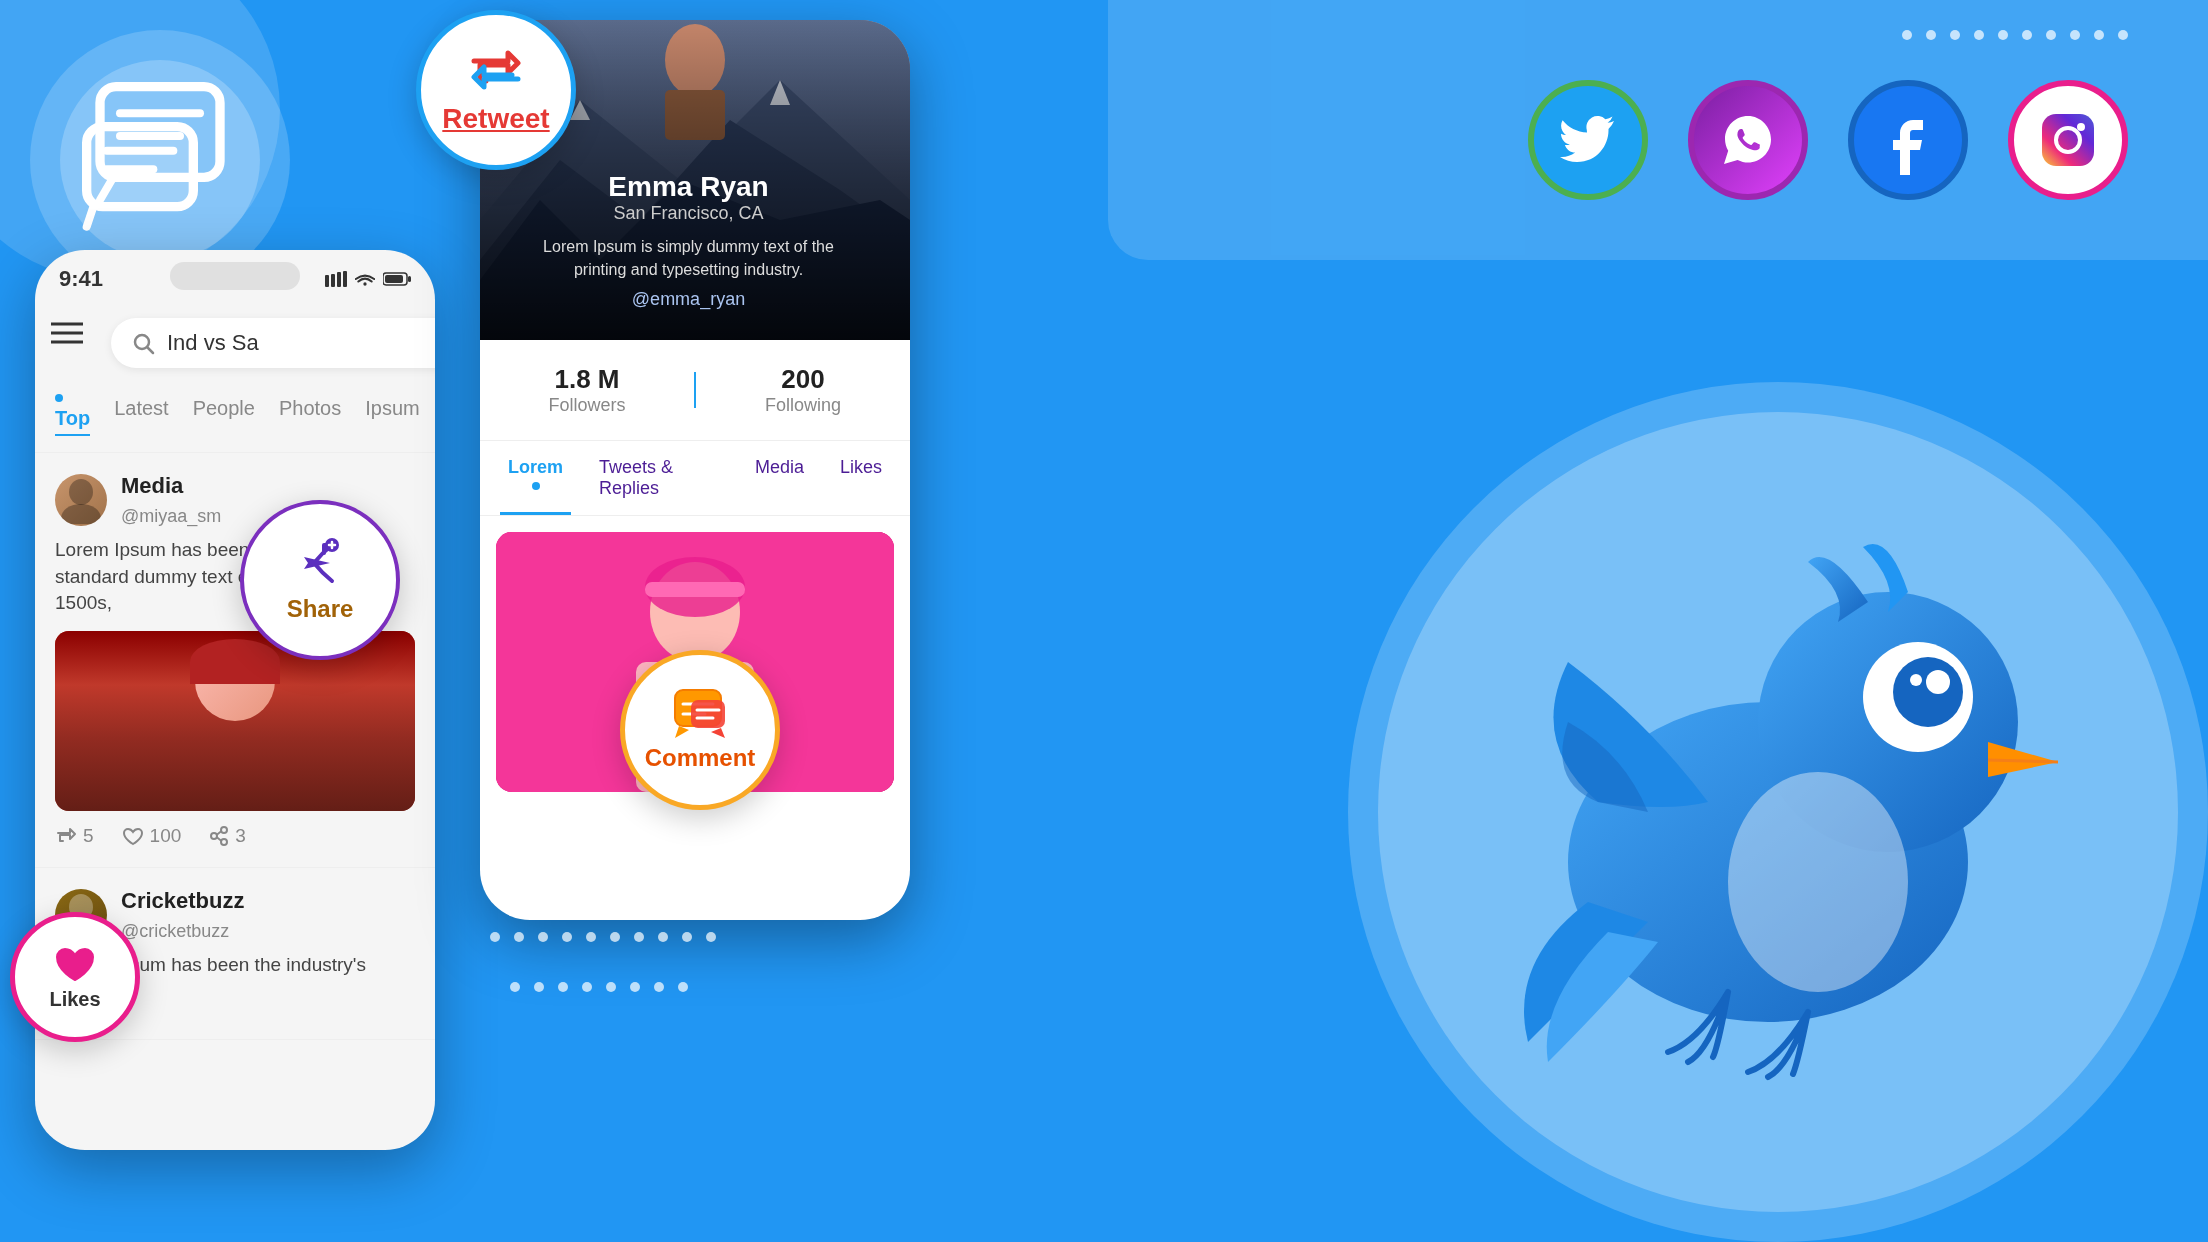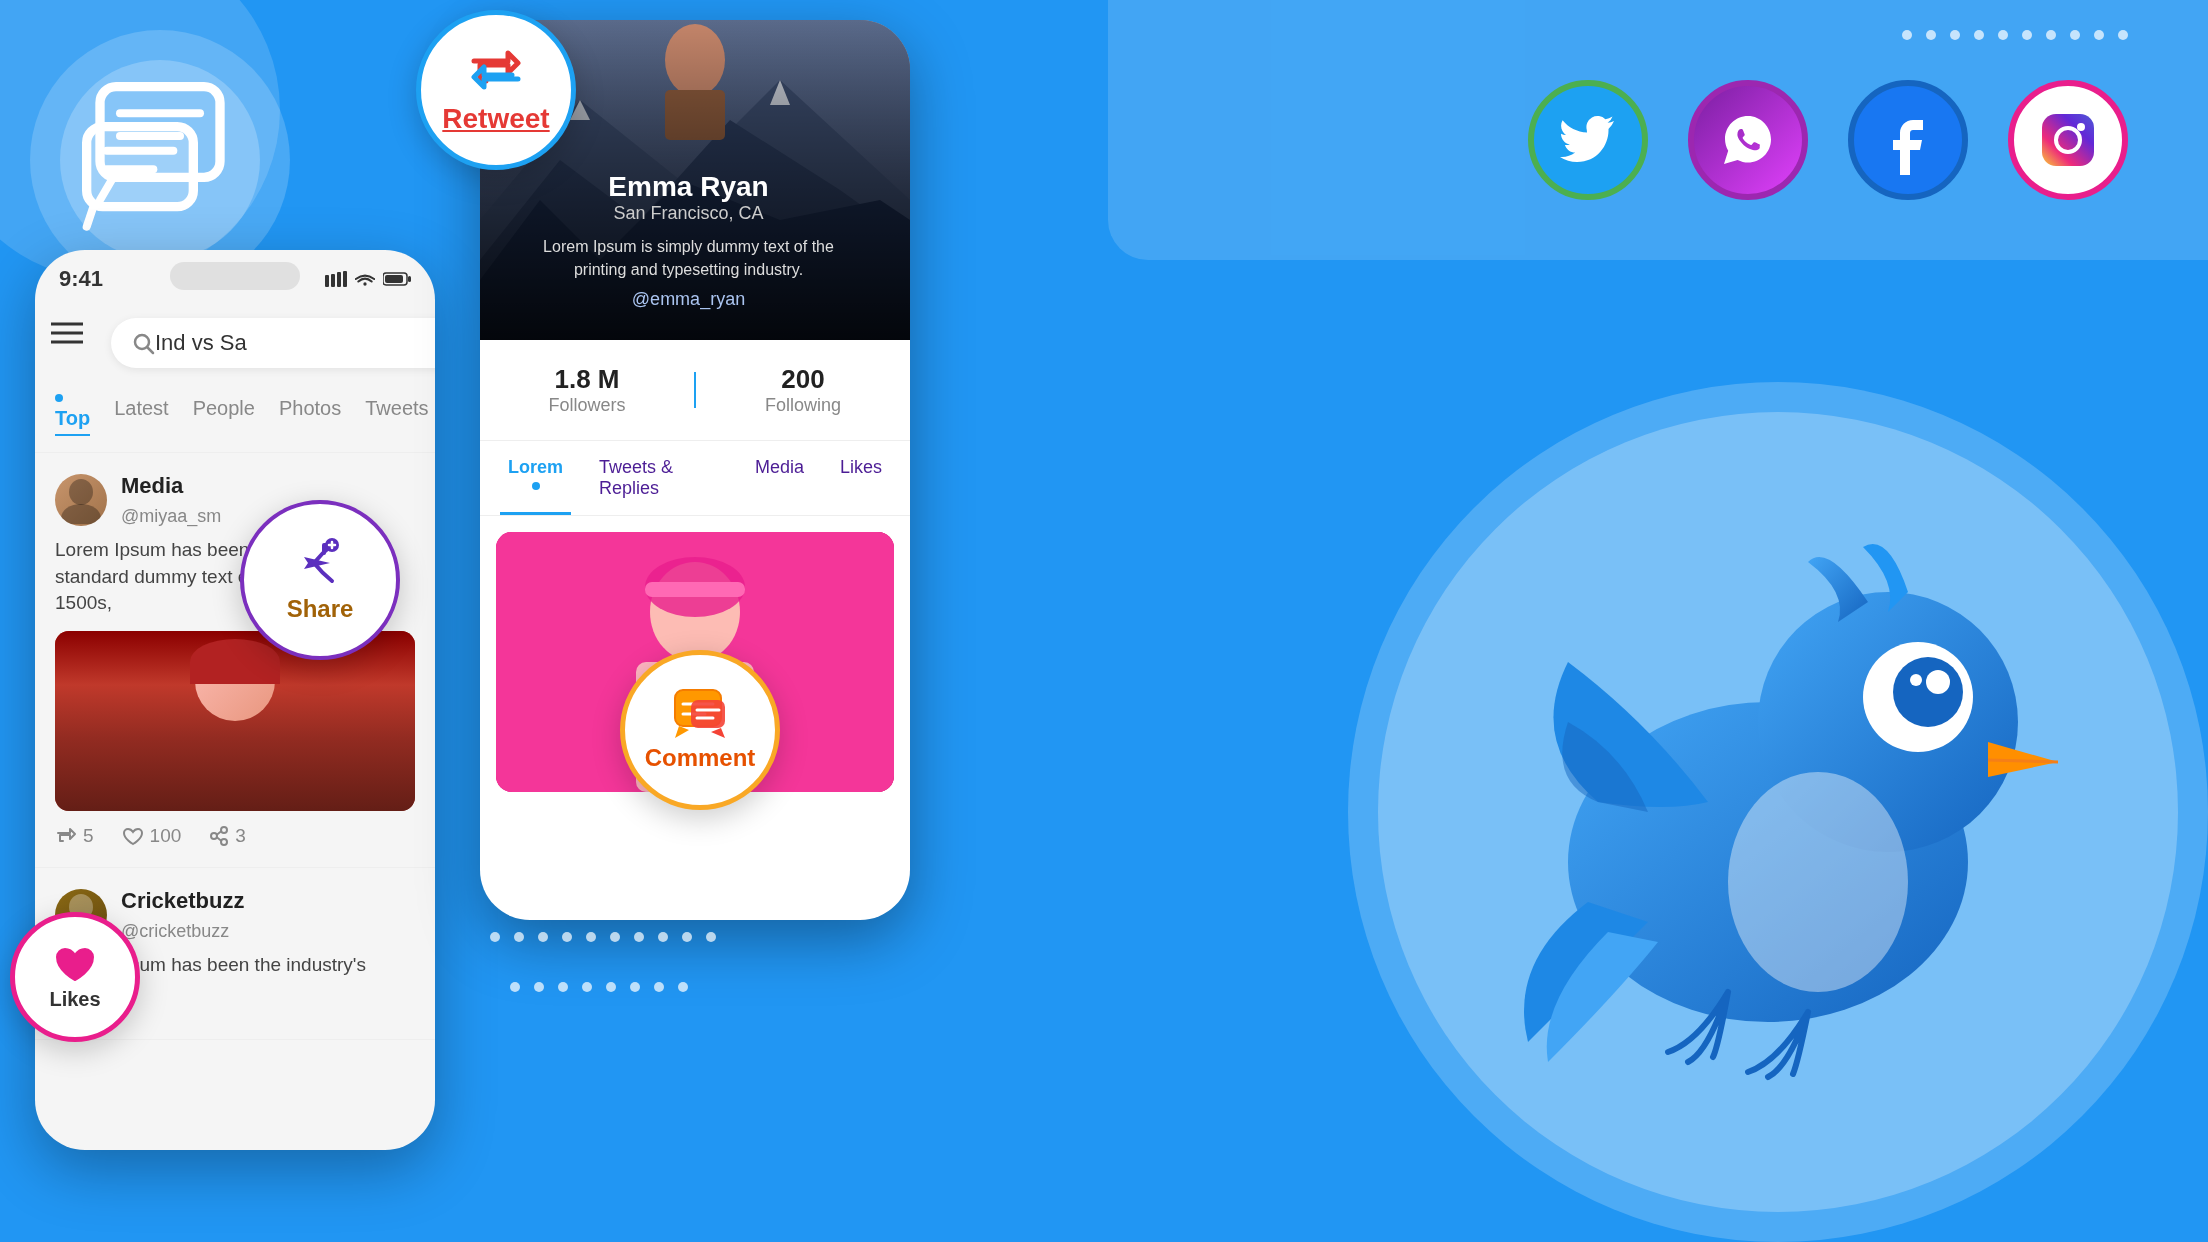--- a/index.html
+++ b/index.html
@@ -84,21 +84,21 @@
       color: #333;
     }
     .phone-left-search {
       display: flex;
       align-items: center;
       margin: 16px 16px 0;
       background: white;
       border-radius: 30px;
       padding: 12px 20px;
       box-shadow: 0 2px 8px rgba(0,0,0,0.08);
-      gap: 0;
+      gap: 12px;
     }
     .phone-left-search input {
       border: none;
       outline: none;
       font-size: 22px;
       color: #333;
       background: transparent;
       flex: 1;
     }
     .phone-left-tabs {
@@ -521,21 +521,21 @@
     </div>
   </div>
 
   <div class="phone-left-tabs">
     <span class="tab-item active">
       <span class="tab-dot"></span><span>Top</span>
     </span>
     <span class="tab-item">Latest</span>
     <span class="tab-item">People</span>
     <span class="tab-item">Photos</span>
-    <span class="tab-item">Tweets</span>
+    <span class="tab-item">Ipsum</span>
   </div>
 
   <div class="tweet-card">
     <div class="tweet-user">
       <div class="tweet-avatar">
         <div class="tweet-avatar-img" style="background:linear-gradient(135deg,#c8956c,#a0724a);display:flex;align-items:center;justify-content:center;">
 
           <svg width="40" height="48" viewBox="0 0 40 48">
               <ellipse cx="20" cy="16" rx="12" ry="13" fill="rgba(0,0,0,0.3)"></ellipse>
               <ellipse cx="20" cy="42" rx="20" ry="14" fill="rgba(0,0,0,0.3)"></ellipse>

